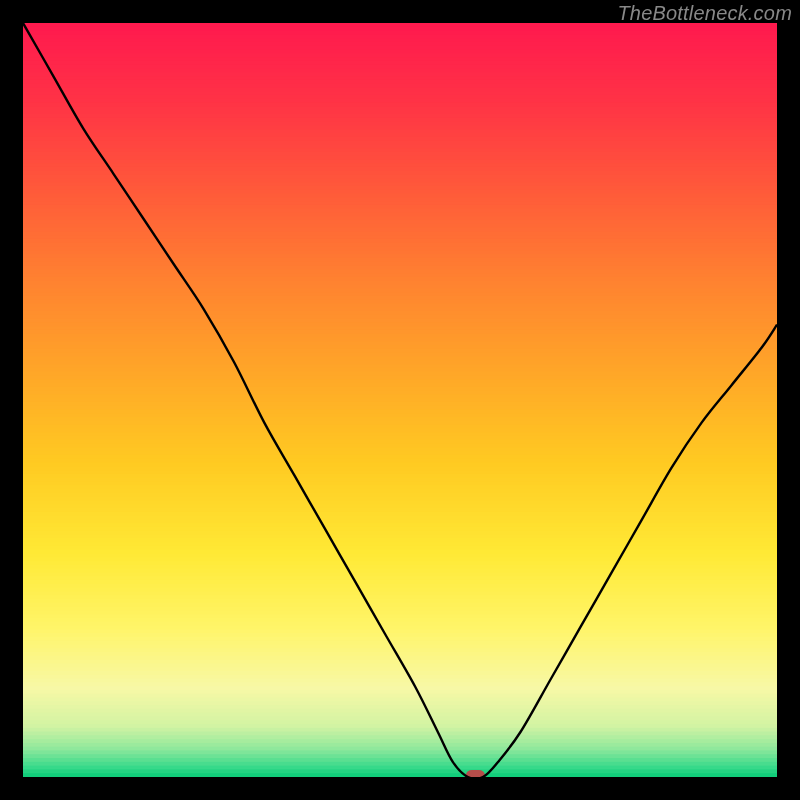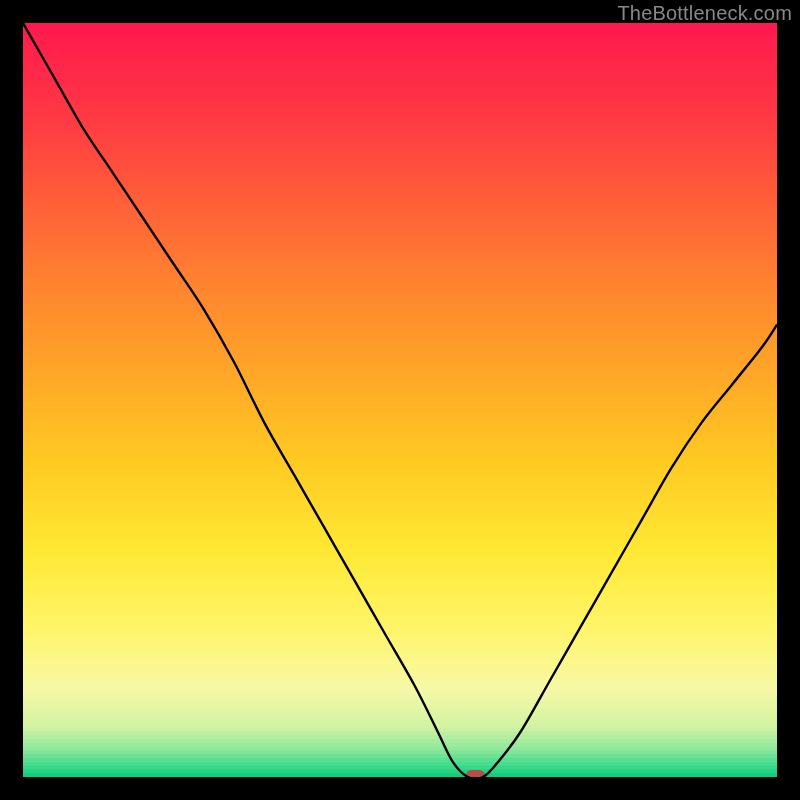--- a/index.html
+++ b/index.html
@@ -9,20 +9,21 @@
     height: 800px;
     background: #000;
     overflow: hidden;
     font-family: Arial, Helvetica, sans-serif;
   }
   .outer {
     position: relative;
     width: 800px;
     height: 800px;
     background: #000;
+    font-style: italic;
   }
   .watermark {
     position: absolute;
     top: 2px;
     right: 8px;
     color: #888;
     font-size: 20px;
     font-weight: 400;
     z-index: 10;
     letter-spacing: 0.2px;

